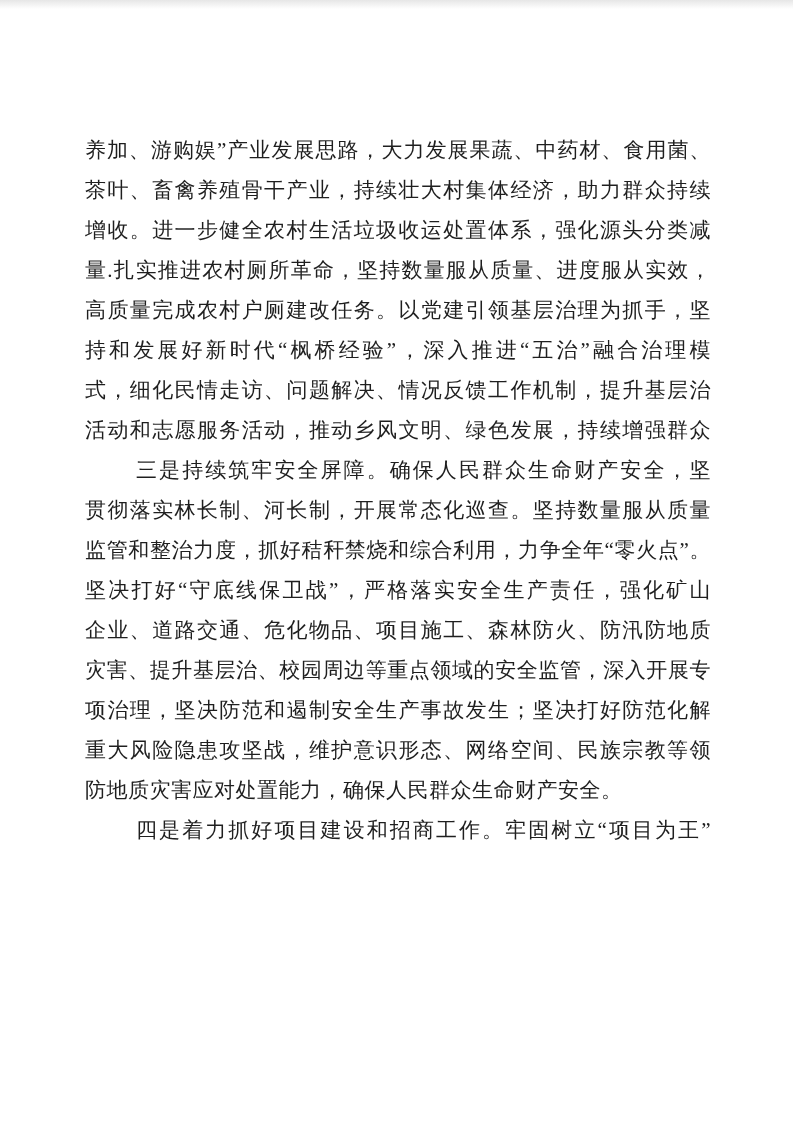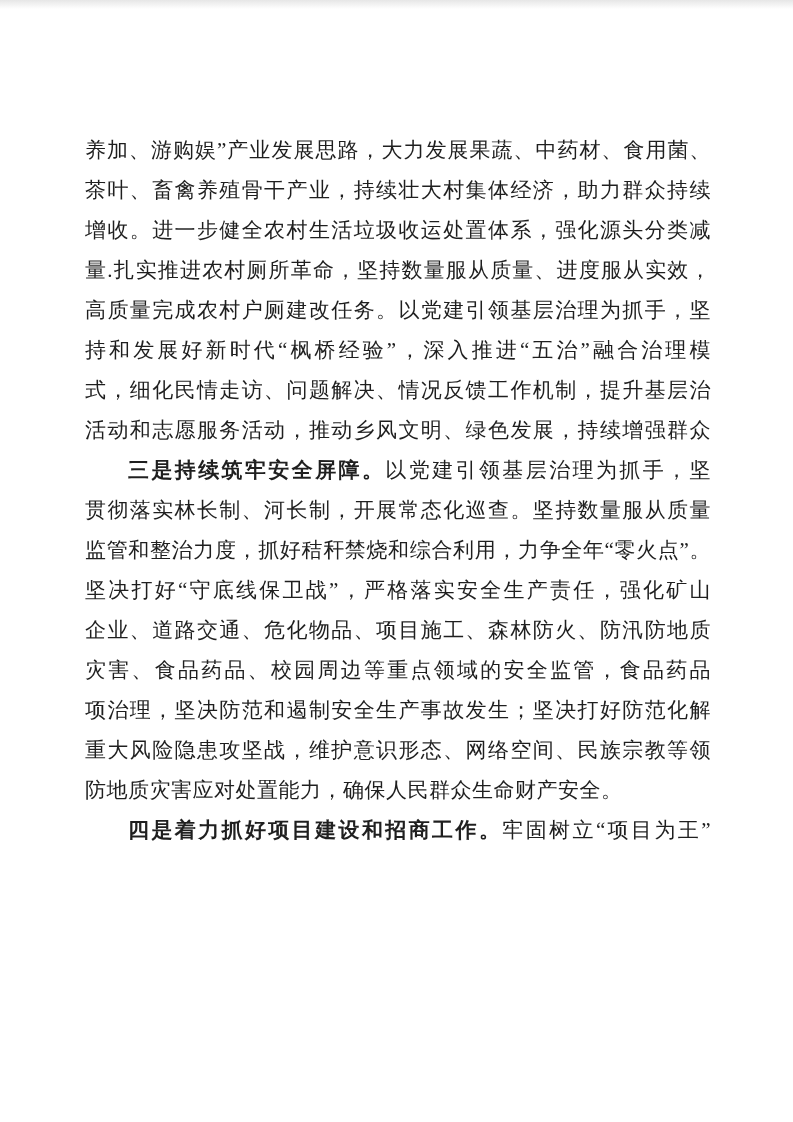--- a/index.html
+++ b/index.html
@@ -43,21 +43,22 @@
     overflow: hidden;
     text-align: justify;
   }
   .line.full {
     text-align-last: justify;
   }
   .line.indent {
     padding-left: 43px;
   }
   .lead {
-    font-weight: 700;
+    font-weight: 400;
+    margin-left: 8px;
   }
   .page-number {
     position: absolute;
     left: 640px;
     top: 1038px;
     width: 72px;
     text-align: center;
     font-size: 19px;
     letter-spacing: 3px;
     color: #222222;
@@ -71,25 +72,25 @@
   <div class="top-shade"></div>
   <div class="text-block" id="doc-body">
       <div class="line full"><span>养加、游购娱”产业发展思路，大力发展果蔬、中药材、食用菌、</span></div>
       <div class="line full"><span>茶叶、畜禽养殖骨干产业，持续壮大村集体经济，助力群众持续</span></div>
       <div class="line full"><span>增收。进一步健全农村生活垃圾收运处置体系，强化源头分类减</span></div>
       <div class="line full"><span>量.扎实推进农村厕所革命，坚持数量服从质量、进度服从实效，</span></div>
       <div class="line full"><span>高质量完成农村户厕建改任务。以党建引领基层治理为抓手，坚</span></div>
       <div class="line full"><span>持和发展好新时代“枫桥经验”，深入推进“五治”融合治理模</span></div>
       <div class="line full"><span>式，细化民情走访、问题解决、情况反馈工作机制，提升基层治</span></div>
       <div class="line full"><span>活动和志愿服务活动，推动乡风文明、绿色发展，持续增强群众</span></div>
-      <div class="line full indent"><span class="lead">三是持续筑牢安全屏障。</span><span>以党建引领基层治理为抓手，坚</span></div>
+      <div class="line full indent"><span class="lead">三是持续筑牢安全屏障。</span><span>确保人民群众生命财产安全，坚</span></div>
       <div class="line full"><span>贯彻落实林长制、河长制，开展常态化巡查。坚持数量服从质量</span></div>
       <div class="line full"><span>监管和整治力度，抓好秸秆禁烧和综合利用，力争全年“零火点”。</span></div>
       <div class="line full"><span>坚决打好“守底线保卫战”，严格落实安全生产责任，强化矿山</span></div>
       <div class="line full"><span>企业、道路交通、危化物品、项目施工、森林防火、防汛防地质</span></div>
-      <div class="line full"><span>灾害、食品药品、校园周边等重点领域的安全监管，食品药品</span></div>
+      <div class="line full"><span>灾害、提升基层治、校园周边等重点领域的安全监管，深入开展专</span></div>
       <div class="line full"><span>项治理，坚决防范和遏制安全生产事故发生；坚决打好防范化解</span></div>
       <div class="line full"><span>重大风险隐患攻坚战，维护意识形态、网络空间、民族宗教等领</span></div>
       <div class="line"><span>防地质灾害应对处置能力，确保人民群众生命财产安全。</span></div>
       <div class="line full indent"><span class="lead">四是着力抓好项目建设和招商工作。</span><span>牢固树立“项目为王”</span></div>
     </div>
   <div class="page-number">- 7 -</div>
 </div>
 
 </body></html>

